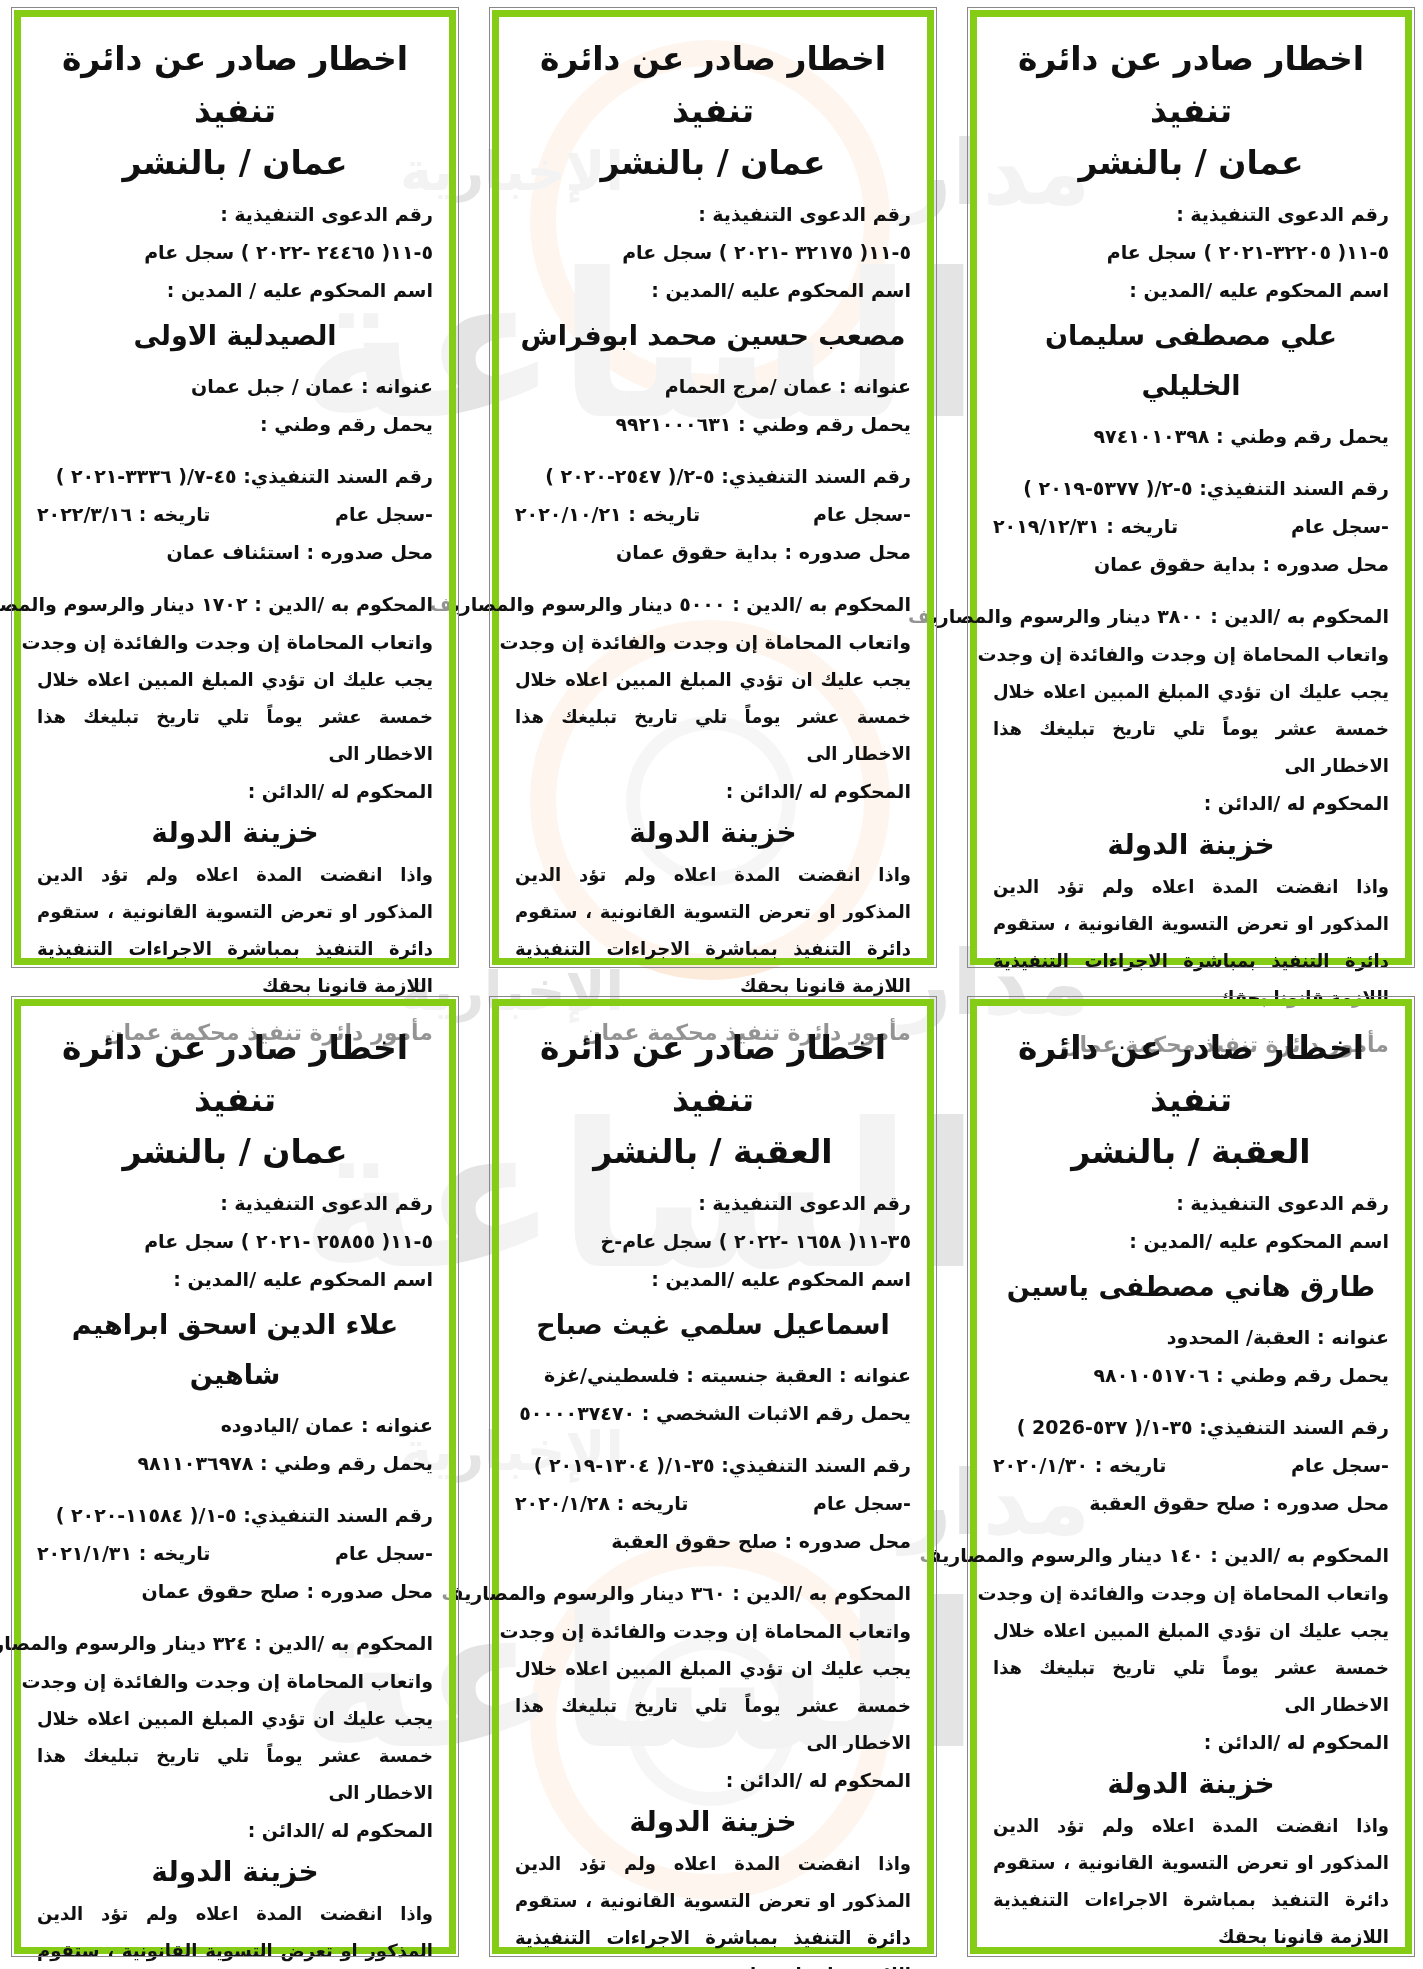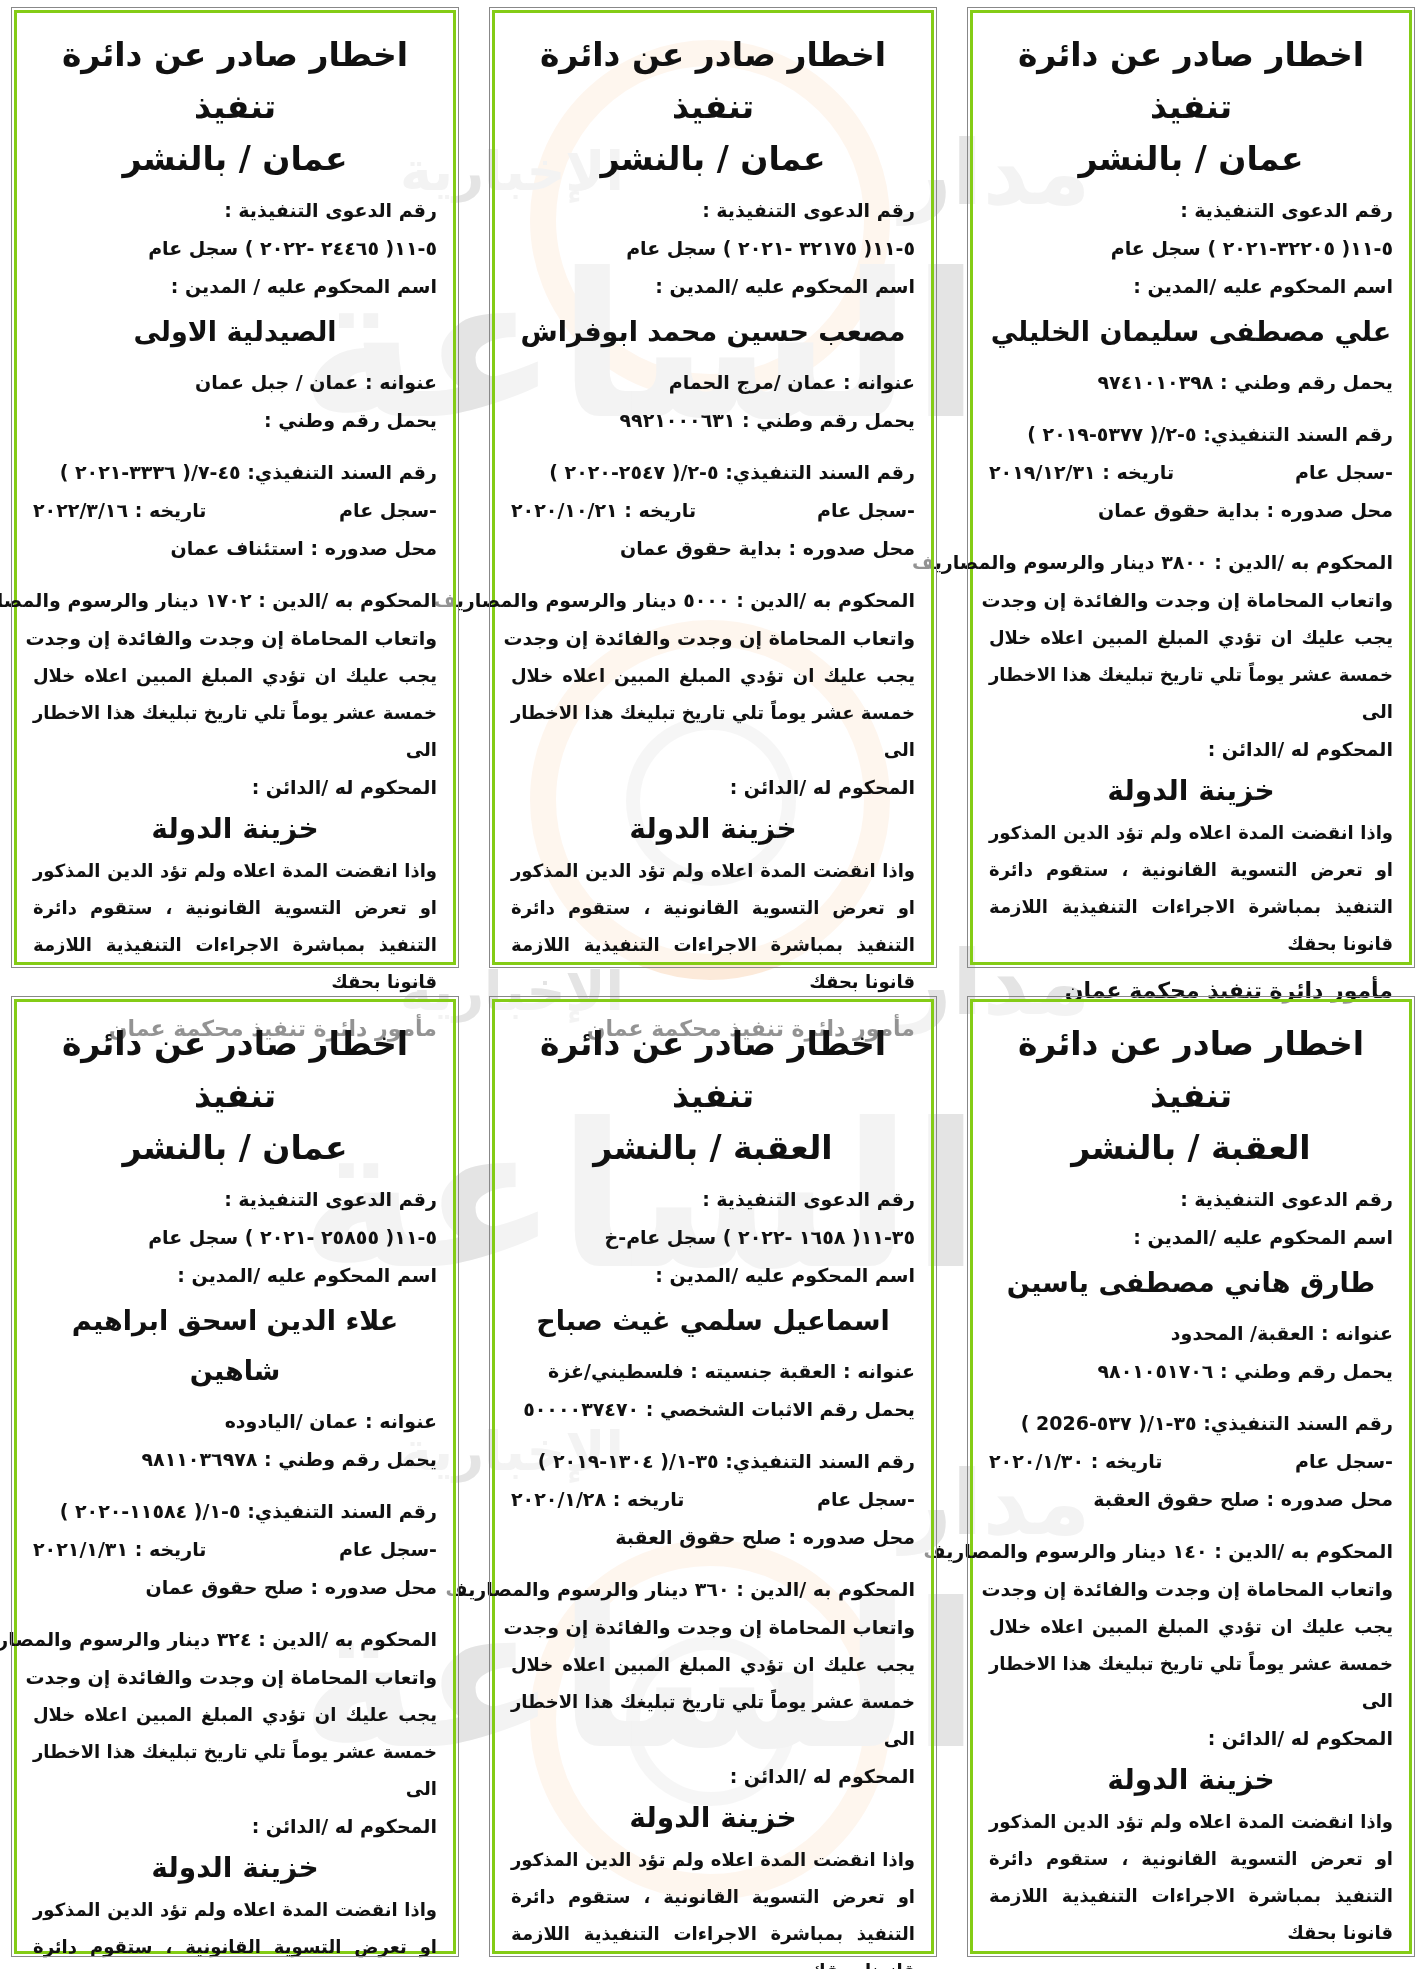--- a/index.html
+++ b/index.html
@@ -52,21 +52,21 @@
     height: 1950px;
     display: grid;
     grid-template-columns: 442px 442px 442px;
     grid-template-rows: 955px 955px;
     column-gap: 36px;
     row-gap: 34px;
     direction: rtl;
     z-index: 1;
   }
   .notice {
-    border: 3px solid #84cc16;
+    border: 7px solid #84cc16;
     outline: 1px solid #888;
     outline-offset: 2px;
     padding: 16px 16px 28px 16px;
     box-sizing: border-box;
     background: rgba(255,255,255,0.55);
     display: flex;
     flex-direction: column;
     text-align: right;
     position: relative;
   }

